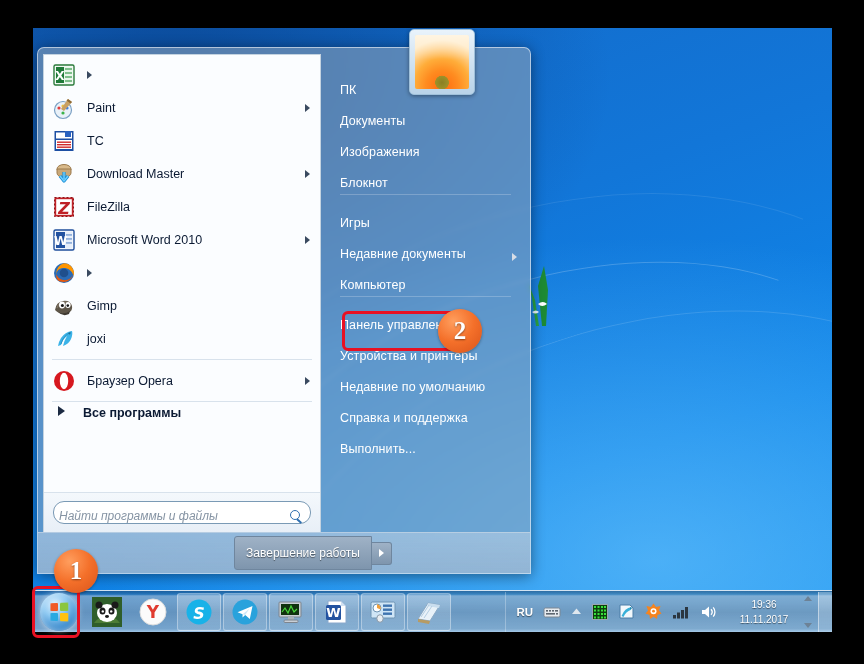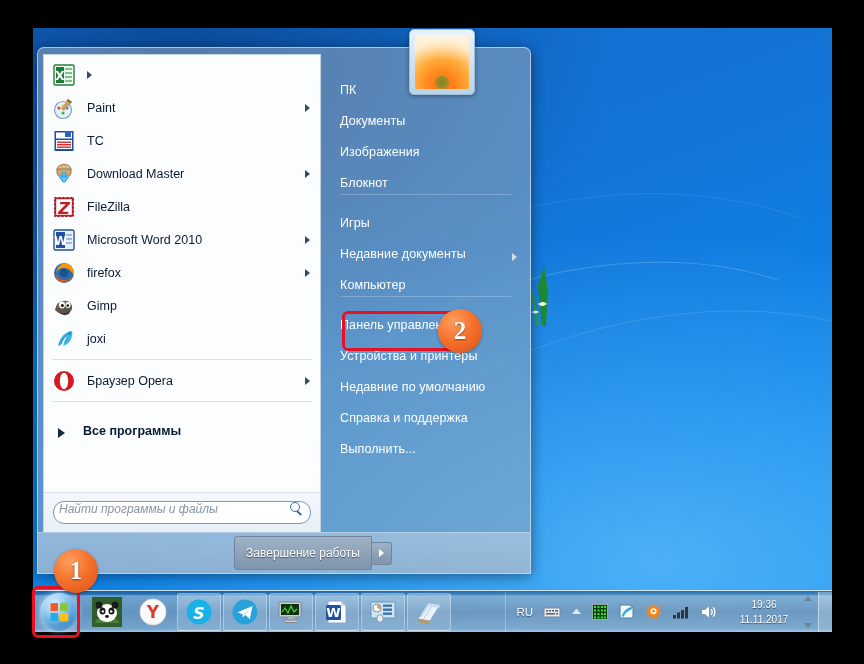--- a/index.html
+++ b/index.html
@@ -58,37 +58,37 @@
   }
   .prog .ico { width: 24px; height: 24px; flex: 0 0 24px; margin-right: 11px; position: relative; }
   .prog .lbl { font-size: 12.5px; color: #0b1a33; flex: 1; }
   .prog .arr {
     width: 0; height: 0; border-left: 5px solid #3a4a60;
     border-top: 4px solid transparent; border-bottom: 4px solid transparent;
     margin-right: 4px;
   }
   .sep { height: 1px; background: #d8e2ec; margin: 4px 8px; }
   #all-programs {
-    display: flex; align-items: flex-end; height: 32px; padding: 0 8px;
+    display: flex; align-items: flex-start; height: 32px; padding: 0 8px;
   }
   #all-programs .tri {
     width: 0; height: 0; border-left: 7px solid #1b2a42;
     border-top: 5px solid transparent; border-bottom: 5px solid transparent;
     margin-right: 18px; margin-left: 6px;
   }
   #all-programs .lbl { font-size: 12.5px; color: #0b1a33; font-weight: bold; }
   #search-area {
     height: 40px; border-top: 1px solid #d8e2ec;
     display: flex; align-items: center; padding: 0 9px;
     background: linear-gradient(#f4f8fc, #e8eff7);
   }
   #search-box {
     flex: 1; height: 23px; background: #fff;
     border: 1px solid #7a9ab5; border-radius: 11px;
-    display: flex; align-items: flex-start; padding: 0 5px;
+    display: flex; align-items: flex-end; padding: 0 5px;
   }
   #search-input-text {
     flex: 1; font-size: 12px; font-style: italic; color: #8593a3;
   }
   .mag {
     width: 13px; height: 13px; position: relative; margin-right: 2px;
   }
   .mag::before {
     content: ""; position: absolute; left: 0; top: 0;
     width: 8px; height: 8px; border: 1.6px solid #2f6fb0; border-radius: 50%;
@@ -197,21 +197,21 @@
     border: 1px solid rgba(255,255,255,0.35); border-radius: 3px;
   }
   .task.plain { background: none; border: 1px solid transparent; }
 
   #tray {
     display: flex; align-items: center; height: 40px;
     padding-left: 6px; border-left: 1px solid rgba(255,255,255,0.28);
   }
   #tray .t-ico { margin: 0 5px; display: flex; align-items: center; }
   #lang { font-size: 11.5px; color: #fff; margin: 0 5px 0 4px;
-    text-shadow: 0 1px 1px rgba(0,0,0,.5); }
+    text-shadow: 0 1px 1px rgba(0,0,0,.5); font-weight: bold; }
   #clock {
     width: 74px; text-align: center; color: #fff; font-size: 10px;
     line-height: 15px; text-shadow: 0 1px 1px rgba(0,0,0,.5); margin-left: 4px;
   }
   #show-desktop {
     width: 14px; height: 40px; margin-left: 4px;
     background: linear-gradient(rgba(255,255,255,0.30), rgba(255,255,255,0.10));
     border-left: 1px solid rgba(255,255,255,0.45);
   }
   #tray-scroll {
@@ -353,21 +353,20 @@
 
         <div class="prog">
           <span class="ico">
             <svg class="ic" viewBox="0 0 24 24">
               <circle cx="12" cy="12" r="10" fill="#2a6bb5"></circle>
               <path d="M12 2.2 a10 10 0 0 1 9.6 12.6 c-2 -6 -7 -8.5 -12 -7.5 c-3 .7 -5 3 -5.2 5.6 A10 10 0 0 1 12 2.2z" fill="#ff9500"></path>
               <path d="M4.4 12.9 c1.5 5 7 7.5 11.8 5.6 c2.6 -1 4.3 -3 5 -5.2 c-1.4 5.6 -7 9 -12.6 7.3 c-3 -.9 -5 -3.4 -4.2 -7.7z" fill="#e8590c"></path>
               <circle cx="12" cy="12" r="4.3" fill="#1f4f8c"></circle>
             </svg>
           </span>
-          <span class="lbl">firefox</span>
           <span class="arr"></span>
         </div>
 
         <div class="prog">
           <span class="ico">
             <svg class="ic" viewBox="0 0 24 24">
               <path d="M3 16 q1 -8 8 -9 q7 -1 9 5 q1 5 -4 7 q-7 3 -13 -3z" fill="#5d5548"></path>
               <path d="M5 14 q2 -6 8 -6 q5 0 6 4" fill="none" stroke="#7d7263" stroke-width="1.4"></path>
               <ellipse cx="10" cy="11" rx="3" ry="3.4" fill="#fff"></ellipse>
               <ellipse cx="16" cy="11" rx="2.6" ry="3" fill="#fff"></ellipse>

